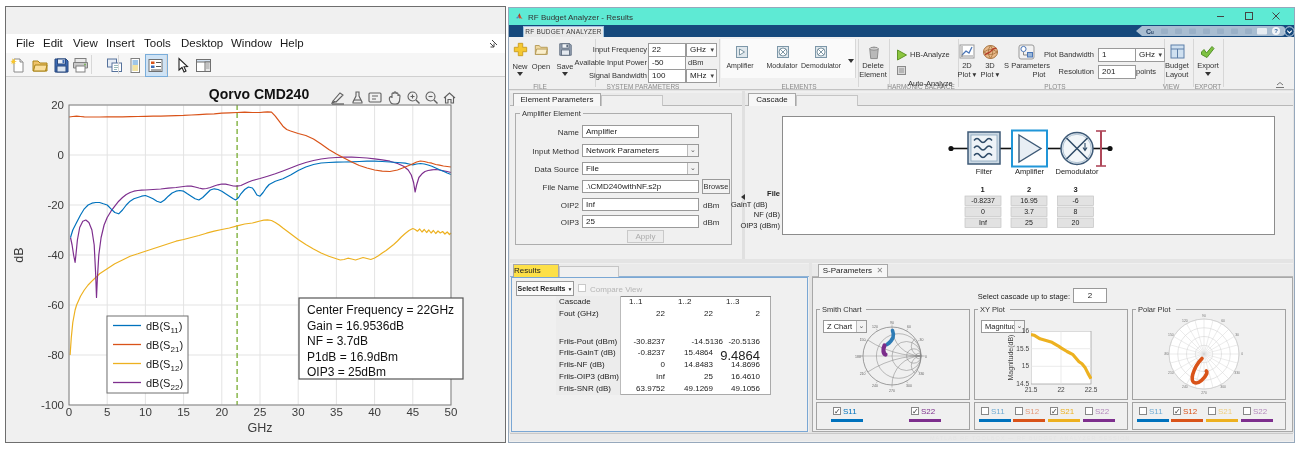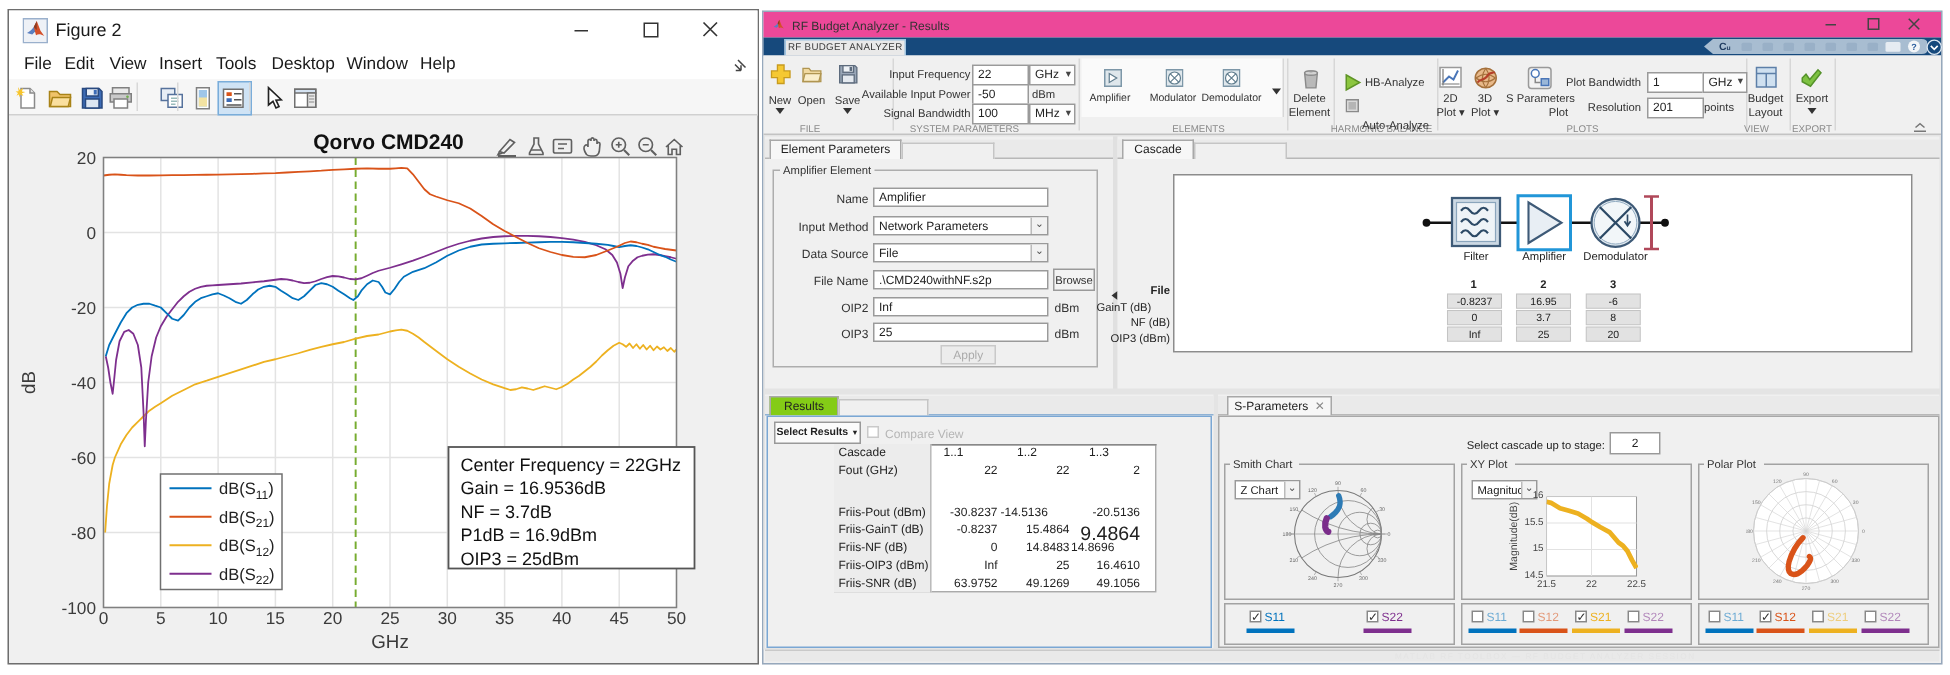--- a/index.html
+++ b/index.html
@@ -12,34 +12,20 @@
 #appwin{position:absolute;left:508px;top:7px;width:785px;height:434px;background:#f0f0f0;border:1px solid #96a8bc}
 .tlbl{position:absolute;font-size:7.5px;color:#333;text-align:center}
 .tcar{position:absolute;width:0;height:0;border-left:3px solid transparent;border-right:3px solid transparent;border-top:4px solid #333}
 .tbox{position:absolute;height:12px;background:#fff;border:1px solid #9a9a9a;font-size:8px;color:#222;padding:0 0 0 3px;line-height:12px}
 .tdd{position:absolute;height:12px;background:#fdfdfd;border:1px solid #9a9a9a;font-size:8px;color:#222;padding:0 0 0 3px;line-height:12px}
 .tdd:after{content:"\25BE";float:right;margin-right:2px;font-size:7px;color:#444}
 </style></head>
 <body>
 <div id="root">
 <div id="figwin">
- <div class="ftitle">
-  <svg style="position:absolute;left:9px;top:5px" width="17" height="17" viewBox="0 0 17 17">
-          <rect x="0.5" y="0.5" width="16" height="16" fill="#eef1f6" stroke="#9ab0cc"></rect>
-          <path d="M3 10 C5 9 6 8 7.5 6 L9.5 8 L6.5 11 Z" fill="#5a7fc0"></path>
-          <path d="M9.5 2 L12 8.5 L14.5 12 C12 10.5 10.5 10.5 9 11.5 L7.5 6 Z" fill="#d4502a"></path>
-          <path d="M9.5 2 L7.5 6 L9.5 8 Z" fill="#8a3b20"></path>
-        </svg>
-  <span style="position:absolute;left:31px;top:6px;font-size:12px;color:#1a1a1a">Figure 2</span>
-  <div style="position:absolute;left:377px;top:13px;width:9px;height:1px;background:#333"></div>
-  <div style="position:absolute;left:423px;top:8px;width:8px;height:8px;border:1px solid #333"></div>
-  <svg style="position:absolute;left:462px;top:7px" width="11" height="11" viewBox="0 0 11 11">
-          <path d="M1 1 L10 10 M10 1 L1 10" stroke="#333" stroke-width="1.1"></path>
-        </svg>
- </div>
  <div class="fmenu">
         <span style="position:absolute;left:10px;top:3px">File</span>
         <span style="position:absolute;left:37px;top:3px">Edit</span>
         <span style="position:absolute;left:67px;top:3px">View</span>
         <span style="position:absolute;left:100px;top:3px">Insert</span>
         <span style="position:absolute;left:138px;top:3px">Tools</span>
         <span style="position:absolute;left:175px;top:3px">Desktop</span>
         <span style="position:absolute;left:225px;top:3px">Window</span>
         <span style="position:absolute;left:274px;top:3px">Help</span>
   <svg style="position:absolute;right:7px;top:5px" width="9" height="9" viewBox="0 0 9 9">
@@ -184,21 +170,21 @@
         <text x="140" y="309.5" font-size="11" fill="#222">dB(S<tspan font-size="8" dy="3">22</tspan><tspan dy="-3">)</tspan></text>
 <rect x="293" y="221" width="164" height="81" fill="#fff" stroke="#555" stroke-width="1.2"></rect>
 <text x="301" y="237.0" font-size="12" fill="#111">Center Frequency = 22GHz</text>
         <text x="301" y="252.6" font-size="12" fill="#111">Gain = 16.9536dB</text>
         <text x="301" y="268.2" font-size="12" fill="#111">NF = 3.7dB</text>
         <text x="301" y="283.8" font-size="12" fill="#111">P1dB = 16.9dBm</text>
         <text x="301" y="299.4" font-size="12" fill="#111">OIP3 = 25dBm</text>
 </svg>
 </div>
 <div id="appwin">
-<div style="position:absolute;left:0;top:0;width:100%;height:17px;background:#ec4899">
+<div style="position:absolute;left:0;top:0;width:100%;height:17px;background:#5eead4">
 <svg style="position:absolute;left:5px;top:4px" width="10" height="10" viewBox="0 0 17 17">
           <path d="M3 10 C5 9 6 8 7.5 6 L9.5 8 L6.5 11 Z" fill="#5a7fc0"></path>
           <path d="M9.5 2 L12 8.5 L14.5 12 C12 10.5 10.5 10.5 9 11.5 L7.5 6 Z" fill="#d4502a"></path>
           <path d="M9.5 2 L7.5 6 L9.5 8 Z" fill="#8a3b20"></path>
         </svg>
 <span style="position:absolute;left:19px;top:5px;font-size:8px;color:#333">RF Budget Analyzer - Results</span>
 <div style="position:absolute;left:708px;top:8px;width:7px;height:1px;background:#444"></div>
 <div style="position:absolute;left:736px;top:4px;width:6px;height:6px;border:1px solid #444"></div>
 <svg style="position:absolute;left:763px;top:4px" width="8" height="8" viewBox="0 0 8 8">
           <path d="M0.5 0.5 L7.5 7.5 M7.5 0.5 L0.5 7.5" stroke="#444" stroke-width="1"></path>
@@ -425,21 +411,21 @@
           <rect x="275.5" y="80" width="36" height="9.5" fill="#e2e2e2" stroke="#c4c4c4" stroke-width="0.7"></rect>
           <text x="293.5" y="87" font-size="7" fill="#222" text-anchor="middle" font-family="Liberation Sans">-6</text>
           <rect x="275.5" y="91" width="36" height="9.5" fill="#e2e2e2" stroke="#c4c4c4" stroke-width="0.7"></rect>
           <text x="293.5" y="98" font-size="7" fill="#222" text-anchor="middle" font-family="Liberation Sans">8</text>
           <rect x="275.5" y="102" width="36" height="9.5" fill="#e2e2e2" stroke="#c4c4c4" stroke-width="0.7"></rect>
           <text x="293.5" y="109" font-size="7" fill="#222" text-anchor="middle" font-family="Liberation Sans">20</text>
         </svg>
 </div>
 <div style="position:absolute;left:1px;top:255px;width:299px;height:169px;background:#f0f0f0">
 <div style="position:absolute;left:0;top:1px;width:299px;height:13px;background:#eaeaea;border-bottom:1px solid #8fb2d4;box-sizing:border-box"></div>
-<div style="position:absolute;left:3px;top:1px;width:46px;height:13px;background:#84cc16;border:1px solid #a8a8a8;border-bottom:none;box-sizing:border-box;font-size:8px;color:#222;text-align:center;line-height:12px">Results</div>
+<div style="position:absolute;left:3px;top:1px;width:46px;height:13px;background:#fde047;border:1px solid #a8a8a8;border-bottom:none;box-sizing:border-box;font-size:8px;color:#222;text-align:left;line-height:12px">Results</div>
 <div style="position:absolute;left:49px;top:3px;width:60px;height:11px;background:#f0f0f0;border:1px solid #c5c5c5;border-bottom:none;box-sizing:border-box"></div>
 <div style="position:absolute;left:1px;top:14px;width:297px;height:155px;border:1px solid #7aa7d4;box-sizing:border-box;background:#f0f0f0">
 <div style="position:absolute;left:4px;top:3px;width:58px;height:15px;background:#fbfbfb;border:1px solid #999;box-sizing:border-box;font-size:7px;font-weight:bold;color:#222;text-align:center;line-height:13px;white-space:nowrap">Select Results <span style="font-size:5px">▼</span></div>
 <div style="position:absolute;left:66px;top:6px;width:8px;height:8px;background:#fff;border:1px solid #c9c9c9;box-sizing:border-box"></div>
 <div style="position:absolute;left:78px;top:7px;font-size:8px;color:#b5b5b5">Compare View</div>
 <div style="position:absolute;left:44px;top:18px;width:215px;height:99px;background:#fff;border:1px solid #aaa;box-sizing:border-box"></div>
 <div style="position:absolute;left:44px;top:18px;width:65px;height:99px;background:#ececec;border-right:1px solid #bbb;box-sizing:border-box"></div>
 <div style="position:absolute;left:47px;top:19px;font-size:8px;color:#222;white-space:nowrap">Cascade</div>
 <div style="position:absolute;left:47px;top:31px;font-size:8px;color:#222;white-space:nowrap">Fout (GHz)</div>
 <div style="position:absolute;left:47px;top:59px;font-size:8px;color:#222;white-space:nowrap">Friis-Pout (dBm)</div>
@@ -448,28 +434,28 @@
 <div style="position:absolute;left:47px;top:94px;font-size:8px;color:#222;white-space:nowrap">Friis-OIP3 (dBm)</div>
 <div style="position:absolute;left:47px;top:106px;font-size:8px;color:#222;white-space:nowrap">Friis-SNR (dB)</div>
 <div style="position:absolute;left:117px;top:19px;font-size:8px;color:#222">1..1</div>
 <div style="position:absolute;left:166px;top:19px;font-size:8px;color:#222">1..2</div>
 <div style="position:absolute;left:214px;top:19px;font-size:8px;color:#222">1..3</div>
 <div style="position:absolute;left:109px;top:18px;width:150px;height:1px;background:#888"></div>
 <div style="position:absolute;left:107px;top:31px;width:46px;text-align:right;font-size:8px;color:#222">22</div>
 <div style="position:absolute;left:155px;top:31px;width:46px;text-align:right;font-size:8px;color:#222">22</div>
 <div style="position:absolute;left:202px;top:31px;width:46px;text-align:right;font-size:8px;color:#222">2</div>
 <div style="position:absolute;left:107px;top:59px;width:46px;text-align:right;font-size:8px;color:#222">-30.8237</div>
-<div style="position:absolute;left:155px;top:59px;width:46px;text-align:left;font-size:8px;color:#222">-14.5136</div>
+<div style="position:absolute;left:165px;top:59px;width:46px;text-align:right;font-size:8px;color:#222">-14.5136</div>
 <div style="position:absolute;left:202px;top:59px;width:46px;text-align:right;font-size:8px;color:#222">-20.5136</div>
 <div style="position:absolute;left:107px;top:70px;width:46px;text-align:right;font-size:8px;color:#222">-0.8237</div>
 <div style="position:absolute;left:155px;top:70px;width:46px;text-align:right;font-size:8px;color:#222">15.4864</div>
 <div style="position:absolute;left:202px;top:70px;width:46px;text-align:right;font-size:13px;color:#222">9.4864</div>
 <div style="position:absolute;left:107px;top:82px;width:46px;text-align:right;font-size:8px;color:#222">0</div>
 <div style="position:absolute;left:155px;top:82px;width:46px;text-align:right;font-size:8px;color:#222">14.8483</div>
-<div style="position:absolute;left:202px;top:82px;width:46px;text-align:left;font-size:8px;color:#222">14.8696</div>
+<div style="position:absolute;left:202px;top:82px;width:46px;text-align:right;font-size:8px;color:#222">14.8696</div>
 <div style="position:absolute;left:107px;top:94px;width:46px;text-align:right;font-size:8px;color:#222">Inf</div>
 <div style="position:absolute;left:155px;top:94px;width:46px;text-align:right;font-size:8px;color:#222">25</div>
 <div style="position:absolute;left:202px;top:94px;width:46px;text-align:right;font-size:8px;color:#222">16.4610</div>
 <div style="position:absolute;left:107px;top:106px;width:46px;text-align:right;font-size:8px;color:#222">63.9752</div>
 <div style="position:absolute;left:155px;top:106px;width:46px;text-align:right;font-size:8px;color:#222">49.1269</div>
 <div style="position:absolute;left:202px;top:106px;width:46px;text-align:right;font-size:8px;color:#222">49.1056</div>
 </div>
       </div>
 <div style="position:absolute;left:303px;top:255px;width:481px;height:169px;background:#f0f0f0">
 <div style="position:absolute;left:0;top:1px;width:481px;height:13px;background:#eaeaea;border-bottom:1px solid #b8b8b8;box-sizing:border-box"></div>

